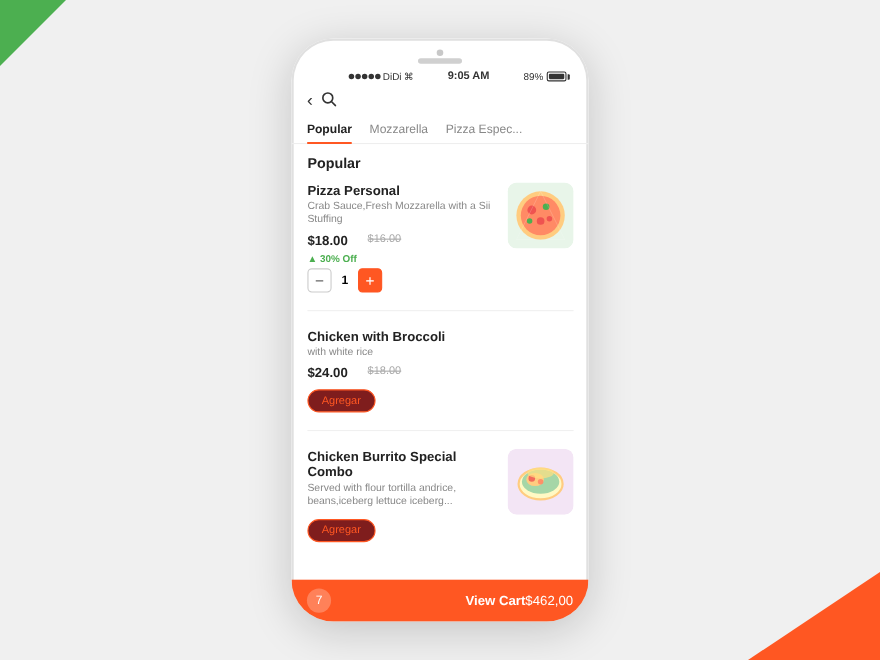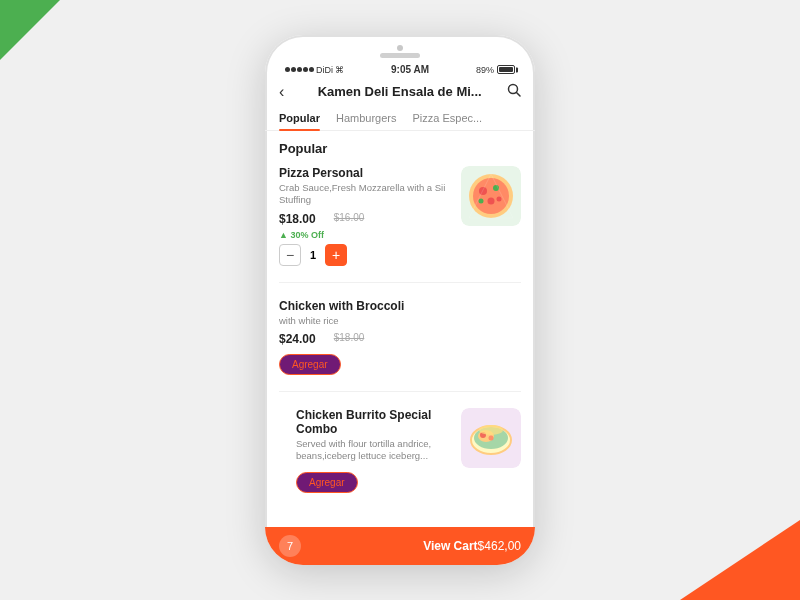--- a/index.html
+++ b/index.html
@@ -71,21 +71,21 @@
     
     .status-bar {
       display: flex;
       justify-content: space-between;
       align-items: center;
       padding: 2px 20px 4px;
       font-size: 9px;
       color: #333;
       flex-shrink: 0;
     }
-    .status-left { display: flex; align-items: center; gap: 2px; }
+    .status-left { display: flex; align-items: center; gap: 2px; margin-left: 32px; }
     .status-dots { display: flex; gap: 1px; }
     .status-dot { width: 5px; height: 5px; background: #333; border-radius: 50%; }
     .status-center { font-size: 10px; font-weight: 600; }
     .status-right { display: flex; align-items: center; gap: 3px; font-size: 9px; }
     .battery-icon {
       width: 18px; height: 9px;
       border: 1.5px solid #333;
       border-radius: 2px;
       position: relative;
       display: inline-flex;
@@ -175,21 +175,21 @@
       color: #222;
       margin-bottom: 10px;
     }
 
     
     .menu-item {
       margin-bottom: 16px;
       padding-bottom: 16px;
       border-bottom: 1px solid #f0f0f0;
     }
-    .menu-item:last-child { border-bottom: none; margin-left: 17px; }
+    .menu-item:last-child { border-bottom: none; }
 
     .item-row {
       display: flex;
       gap: 4px;
     }
     .item-info { flex: 1; }
     .item-name {
       font-size: 12px;
       font-weight: 700;
       color: #222;
@@ -260,21 +260,21 @@
     
     .agregar-btn {
       display: inline-block;
       border: 1.5px solid #FF5722;
       color: #FF5722;
       font-size: 10px;
       padding: 4px 12px;
       border-radius: 14px;
       margin-top: 4px;
       cursor: pointer;
-      background: #701a75;
+      background: #7f1d1d;
     }
 
     
     .view-cart-bar {
       position: absolute;
       bottom: 0;
       left: 0; right: 0;
       background: #FF5722;
       height: 38px;
       display: flex;
@@ -345,35 +345,34 @@
     <div class="status-right">
       <span>89%</span>
       <div class="battery-icon">
         <div class="battery-fill"></div>
       </div>
     </div>
   </div>
 
   <div class="header">
     <div class="back-btn">‹</div>
-    <div class="header-title">Kamen Deli Ensala de Mi...</div>
     <div class="search-btn">
       <svg width="14" height="14" viewBox="0 0 14 14" fill="none" xmlns="http://www.w3.org/2000/svg">
         <circle cx="6" cy="6" r="4.5" stroke="#333" stroke-width="1.5"></circle>
         <line x1="9.5" y1="9.5" x2="13" y2="13" stroke="#333" stroke-width="1.5" stroke-linecap="round"></line>
       </svg>
     </div>
   </div>
 
   <div class="tabs">
     <div class="tab active">
       <span>Popular</span>
     </div>
     <div class="tab">
-      <span>Hamburgers</span>
+      <span>Mozzarella</span>
     </div>
     <div class="tab">
       <span>Pizza Espec...</span>
     </div>
   </div>
 
   <div class="content">
     <div class="section-title">Popular</div>
 
     <div class="menu-item">

